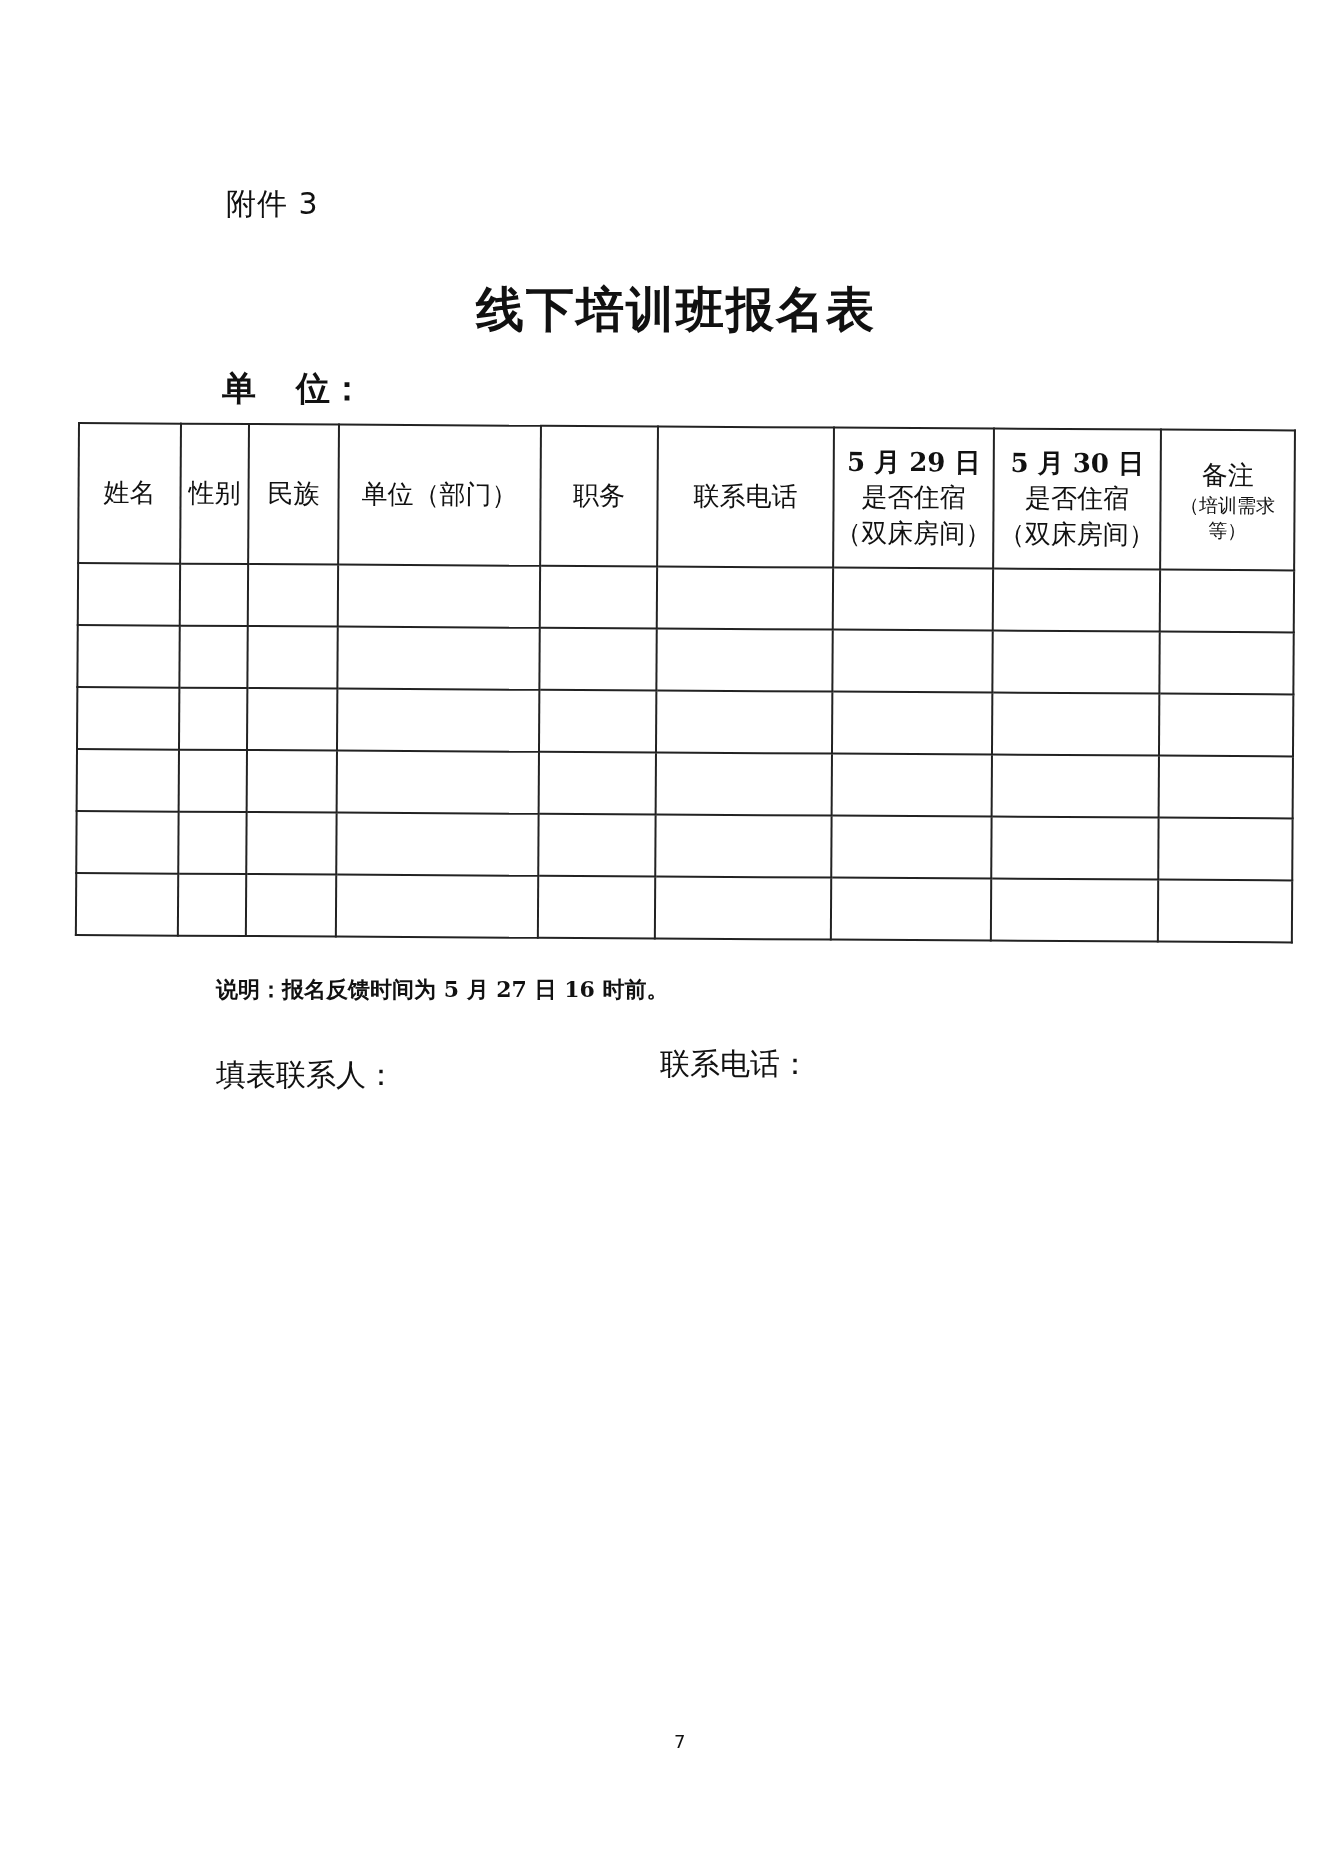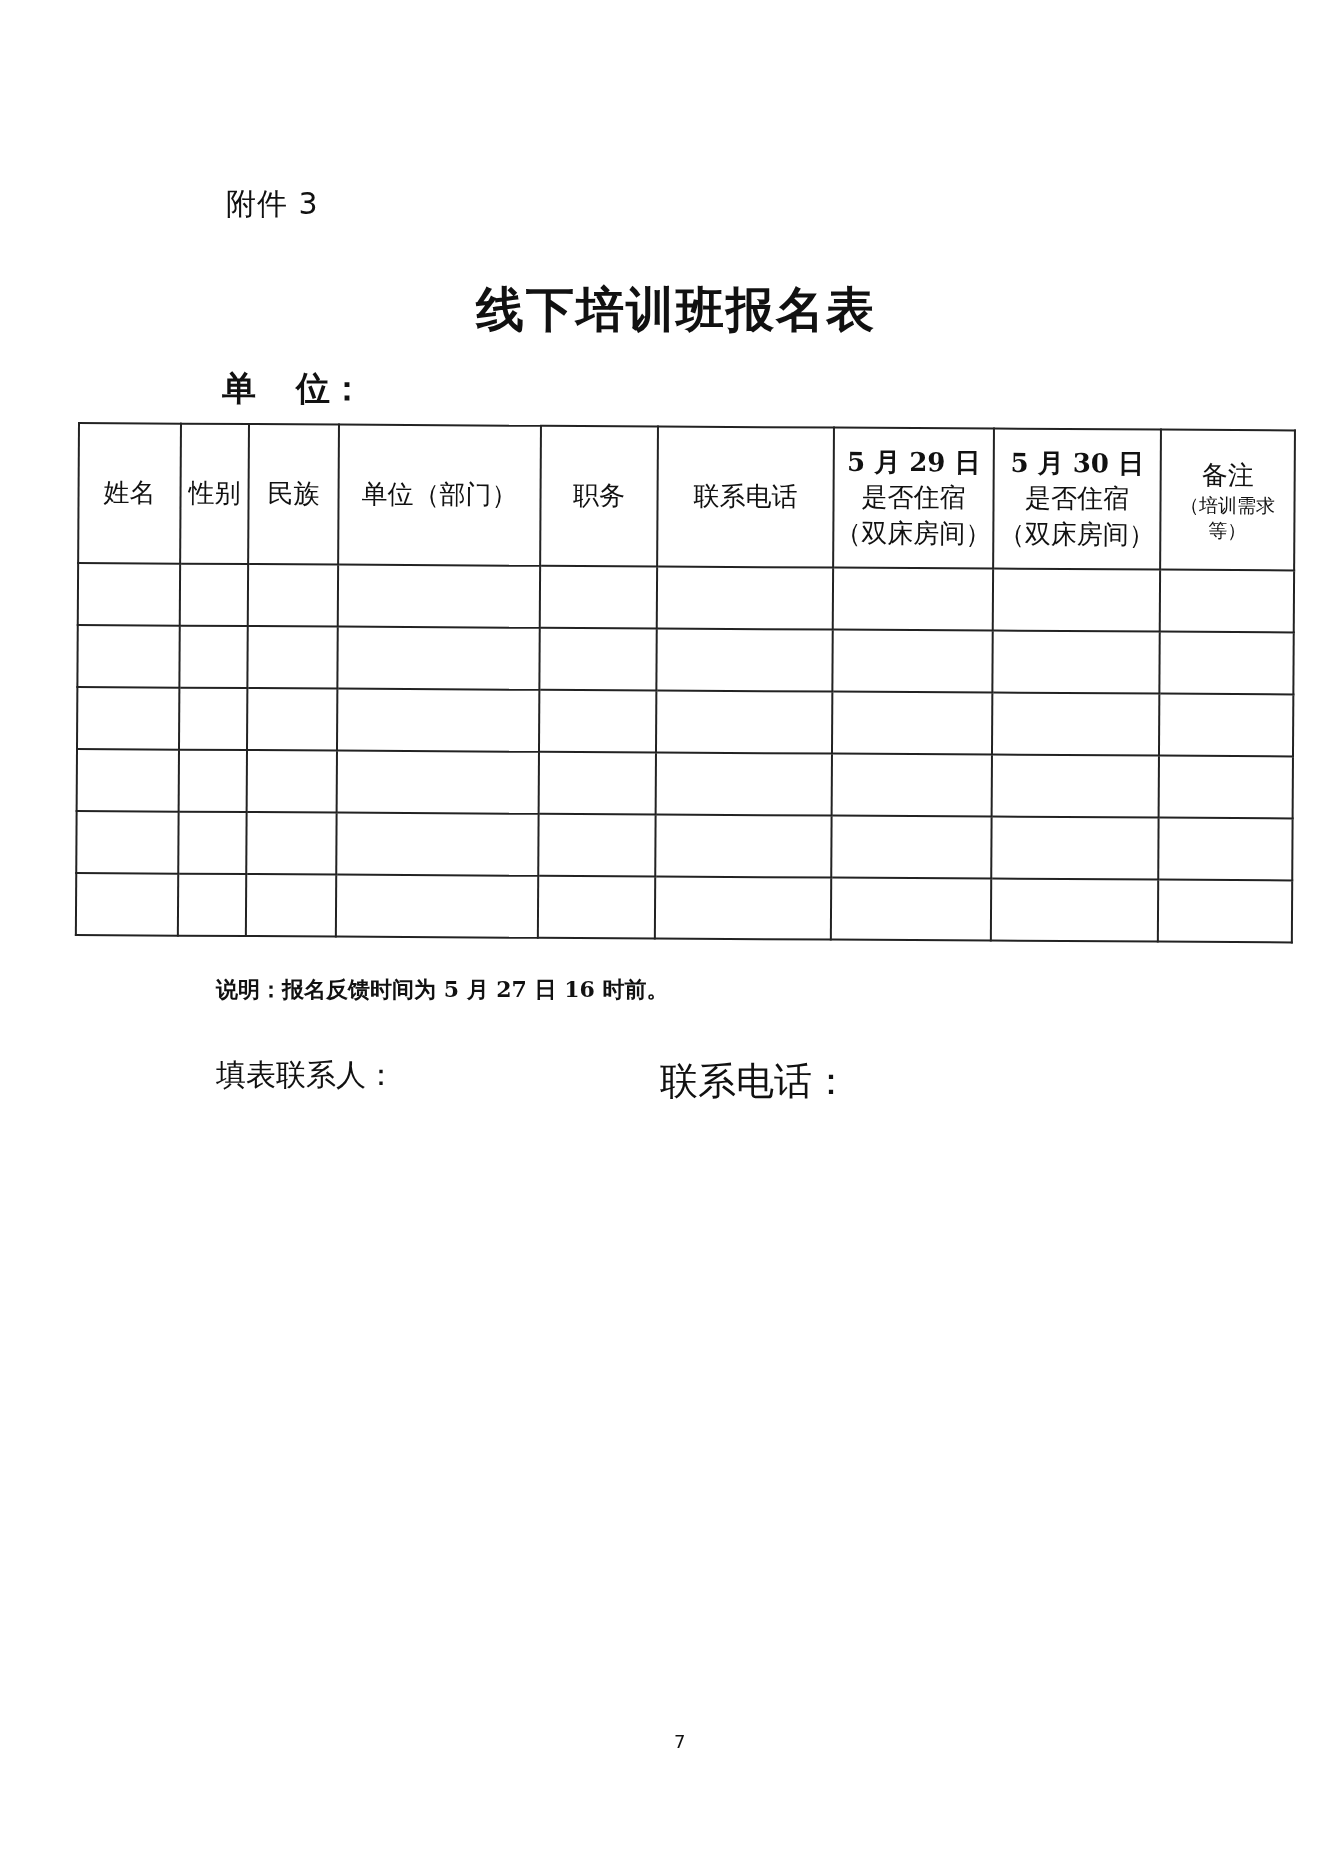--- a/index.html
+++ b/index.html
@@ -102,23 +102,22 @@
       left: 216px;
       top: 1042px;
       font-size: 30px;
       font-family: "DejaVu Sans", "Liberation Sans", sans-serif;
       margin-top: 13px;
     }
     .contact-phone {
       position: absolute;
       left: 660px;
       top: 1044px;
-      font-size: 38px;
-      font-family: "DejaVu Sans", "Liberation Sans", sans-serif;
-      margin-top: 12px;
+      font-size: 30px;
+      font-family: "DejaVu Sans", "Liberation Sans", sans-serif;
     }
     .page-number {
       position: absolute;
       left: 674px;
       top: 1731px;
       font-size: 18px;
       font-family: "DejaVu Sans", "Liberation Sans", sans-serif;
     }
   </style>
 </head>

